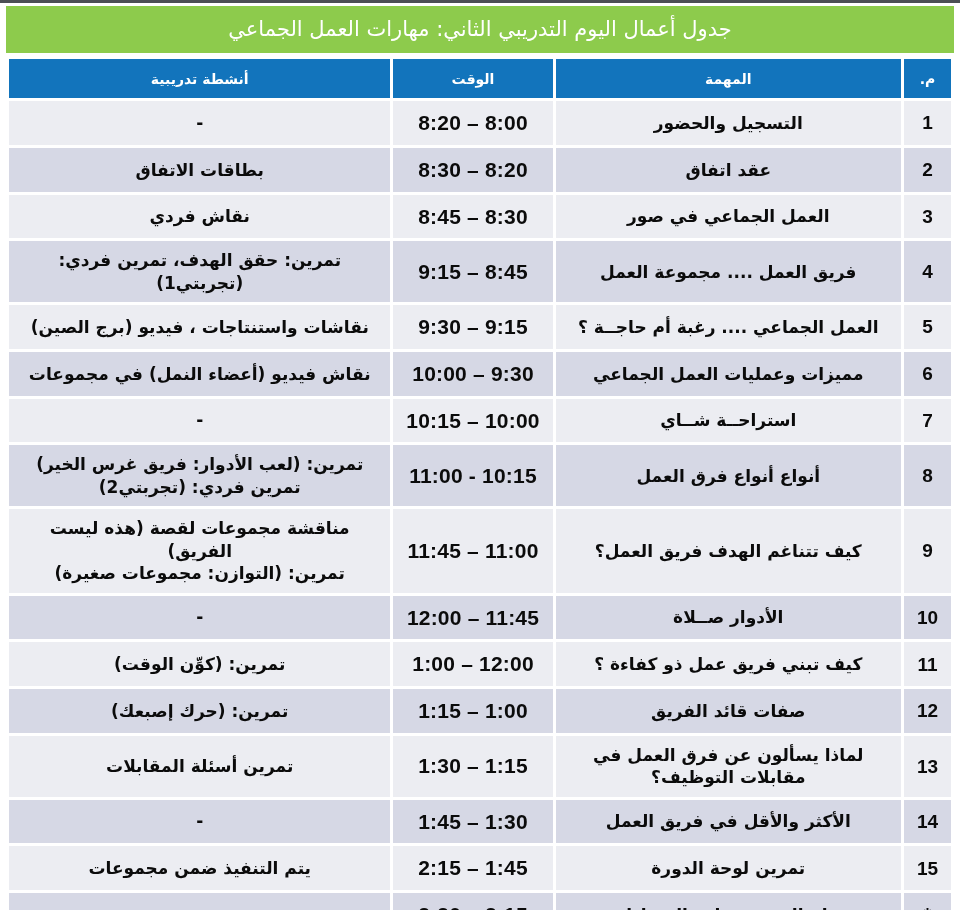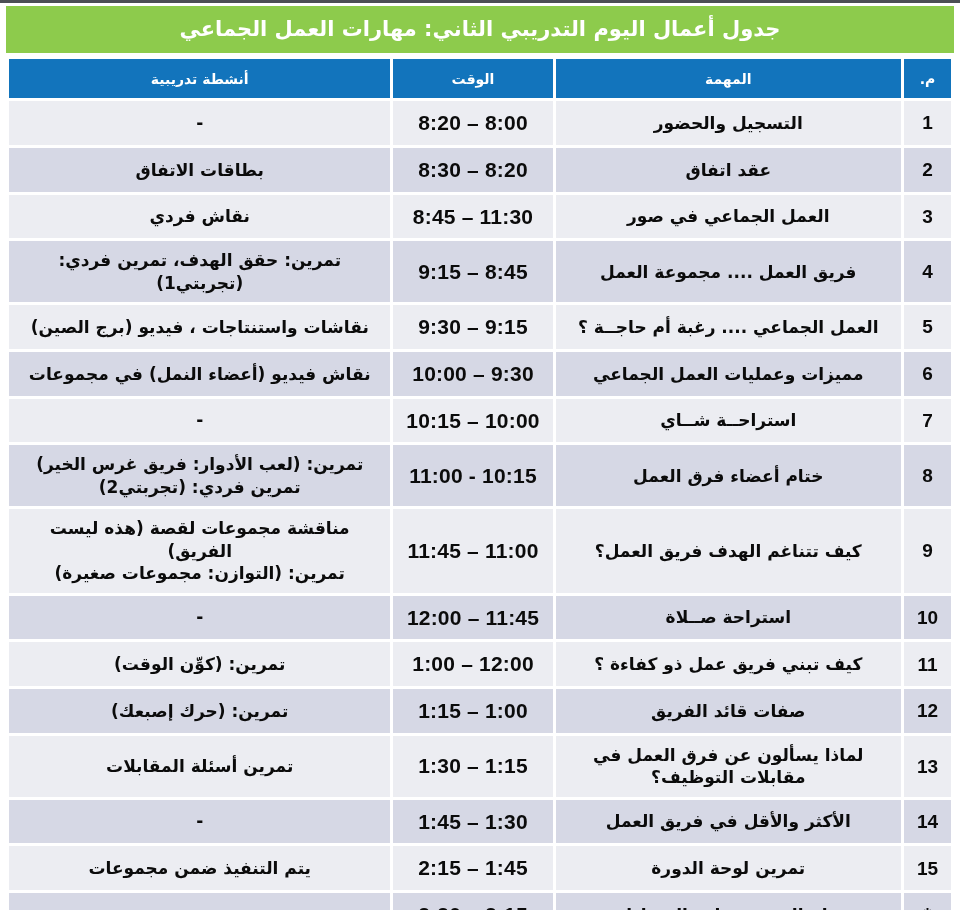--- a/index.html
+++ b/index.html
@@ -20,21 +20,21 @@
   }
   .top-edge{
     width:100%;height:3px;background:#4b4f55;
   }
   .page{
     padding:3px 6px 0 6px;
   }
   .title-bar{
     background:var(--green);
     color:#ffffff;
-    font-weight:bold;
+    font-weight:normal;
     font-size:21px;
     text-align:center;
     padding:11px 8px 12px 8px;
     line-height:1.15;
   }
   table.schedule{
     width:100%;
     border-collapse:collapse;
     margin-top:3px;
     table-layout:fixed;
@@ -115,21 +115,21 @@
   <tr>
     <td class="cell-num">2</td>
     <td class="cell-task">عقد اتفاق</td>
     <td class="cell-time">8:30 – 8:20</td>
     <td class="cell-act">بطاقات الاتفاق</td>
   </tr>
 
   <tr>
     <td class="cell-num">3</td>
     <td class="cell-task">العمل الجماعي في صور</td>
-    <td class="cell-time">8:45 – 11:30</td>
+    <td class="cell-time">8:45 – 8:30</td>
     <td class="cell-act">نقاش فردي</td>
   </tr>
 
   <tr>
     <td class="cell-num">4</td>
     <td class="cell-task">فريق العمل .... مجموعة العمل</td>
     <td class="cell-time">9:15 – 8:45</td>
     <td class="cell-act">تمرين: حقق الهدف، تمرين فردي:
 (تجربتي1)</td>
   </tr>
@@ -150,37 +150,37 @@
 
   <tr>
     <td class="cell-num">7</td>
     <td class="cell-task">استراحــة شــاي</td>
     <td class="cell-time">10:15 – 10:00</td>
     <td class="cell-act">-</td>
   </tr>
 
   <tr>
     <td class="cell-num">8</td>
-    <td class="cell-task">ختام أعضاء فرق العمل</td>
+    <td class="cell-task">أنواع أنواع فرق العمل</td>
     <td class="cell-time">11:00 - 10:15</td>
     <td class="cell-act">تمرين: (لعب الأدوار: فريق غرس الخير)
 تمرين فردي: (تجربتي2)</td>
   </tr>
 
   <tr>
     <td class="cell-num">9</td>
     <td class="cell-task">كيف تتناغم الهدف فريق العمل؟</td>
     <td class="cell-time">11:45 – 11:00</td>
     <td class="cell-act">مناقشة مجموعات لقصة (هذه ليست الفريق)
 تمرين: (التوازن: مجموعات صغيرة)</td>
   </tr>
 
   <tr>
     <td class="cell-num">10</td>
-    <td class="cell-task">استراحة صــلاة</td>
+    <td class="cell-task">الأدوار صــلاة</td>
     <td class="cell-time">12:00 – 11:45</td>
     <td class="cell-act">-</td>
   </tr>
 
   <tr>
     <td class="cell-num">11</td>
     <td class="cell-task">كيف تبني فريق عمل ذو كفاءة ؟</td>
     <td class="cell-time">1:00 – 12:00</td>
     <td class="cell-act">تمرين: (كوِّن الوقت)</td>
   </tr>

